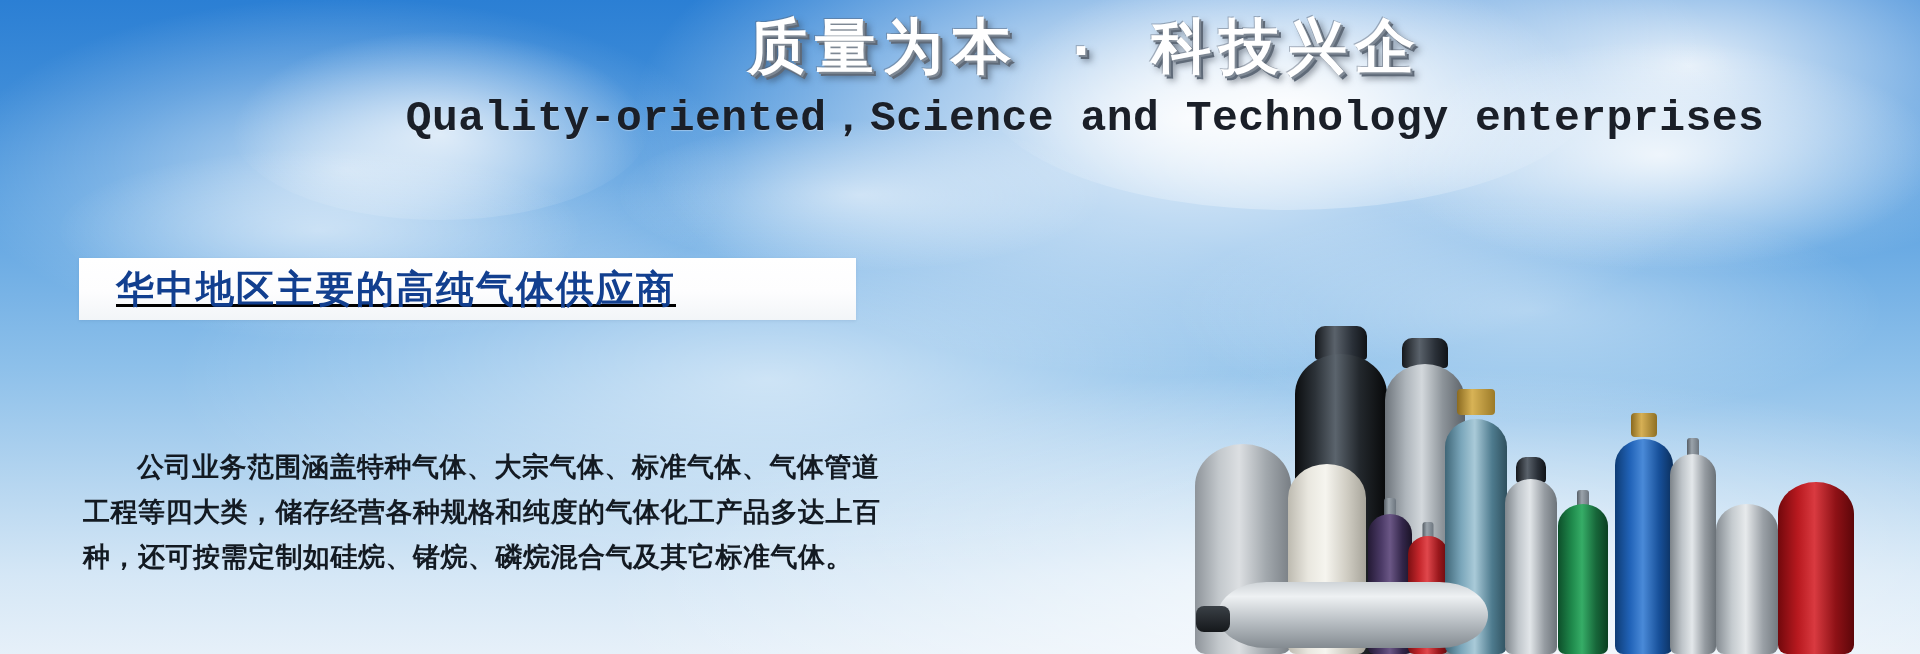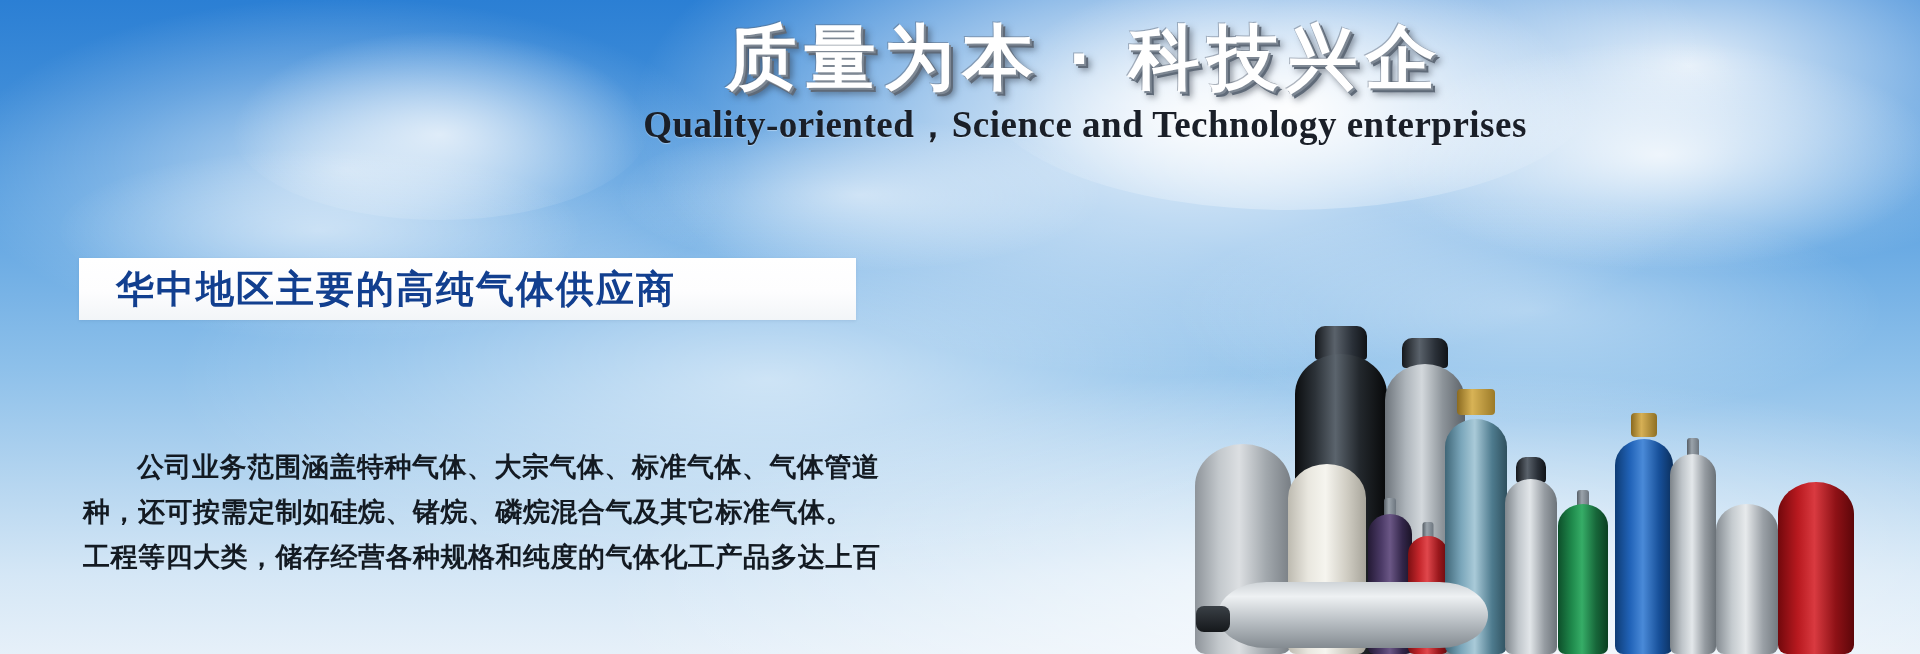--- a/index.html
+++ b/index.html
@@ -47,58 +47,59 @@
   
   .headline {
     position: absolute;
     left: 0; right: 0;
     top: 18px;
     text-align: center;
     z-index: 5;
   }
   .headline-main {
     display: inline-block;
-    font-family: Liberation Sans, sans-serif;
-    font-size: 71px;
+    font-family: Liberation Mono, monospace;
+    font-size: 60px;
     font-weight: bold;
     line-height: 1.12;
     letter-spacing: 8px;
     color: #ffffff;
     text-shadow:
        2px 2px 0 #7e8894,
        4px 4px 0 #5f6a78,
        6px 6px 7px rgba(40,48,60,0.55),
       -1px -1px 0 rgba(90,100,115,0.45);
     white-space: nowrap;
     padding-left: 250px;
   }
   .headline-sub {
     margin-top: 2px;
-    font-family: Liberation Serif, serif;
-    font-size: 37px;
+    font-family: Liberation Mono, monospace;
+    font-size: 43px;
     font-weight: bold;
     color: #1a1f28;
     letter-spacing: 0.5px;
     white-space: nowrap;
     padding-left: 250px;
     text-shadow: 0 1px 1px rgba(255,255,255,0.35);
   }
 
   
   .tagline-box {
     position: absolute;
     left: 79px;
     top: 258px;
     width: 777px;
     height: 62px;
     background: linear-gradient(180deg, #ffffff 0%, #fdfdfe 55%, #f2f5f8 100%);
     display: flex;
     align-items: center;
     z-index: 6;
     box-shadow: 0 1px 3px rgba(40,70,110,0.10);
+    text-decoration: underline;
   }
   .tagline-text {
     font-family: "DejaVu Sans", "Liberation Sans", sans-serif;
     font-size: 38px;
     font-weight: bold;
     color: #123f8f;
     letter-spacing: 2px;
     white-space: nowrap;
     padding-left: 37px;
   }
@@ -264,17 +265,17 @@
     <div class="headline-main">质量为本 · 科技兴企</div>
     <div class="headline-sub">Quality-oriented，Science and Technology enterprises</div>
   </div>
 
   <div class="tagline-box">
     <span class="tagline-text">华中地区主要的高纯气体供应商</span>
   </div>
 
   <div class="paragraph">
     <div class="pline indent">公司业务范围涵盖特种气体、大宗气体、标准气体、气体管道</div>
+    <div class="pline">工程等四大类，储存经营各种规格和纯度的气体化工产品多达上百</div>
     <div class="pline">种，还可按需定制如硅烷、锗烷、磷烷混合气及其它标准气体。</div>
-    <div class="pline">工程等四大类，储存经营各种规格和纯度的气体化工产品多达上百</div>
   </div>
 
 </div>
 
 </body></html>

